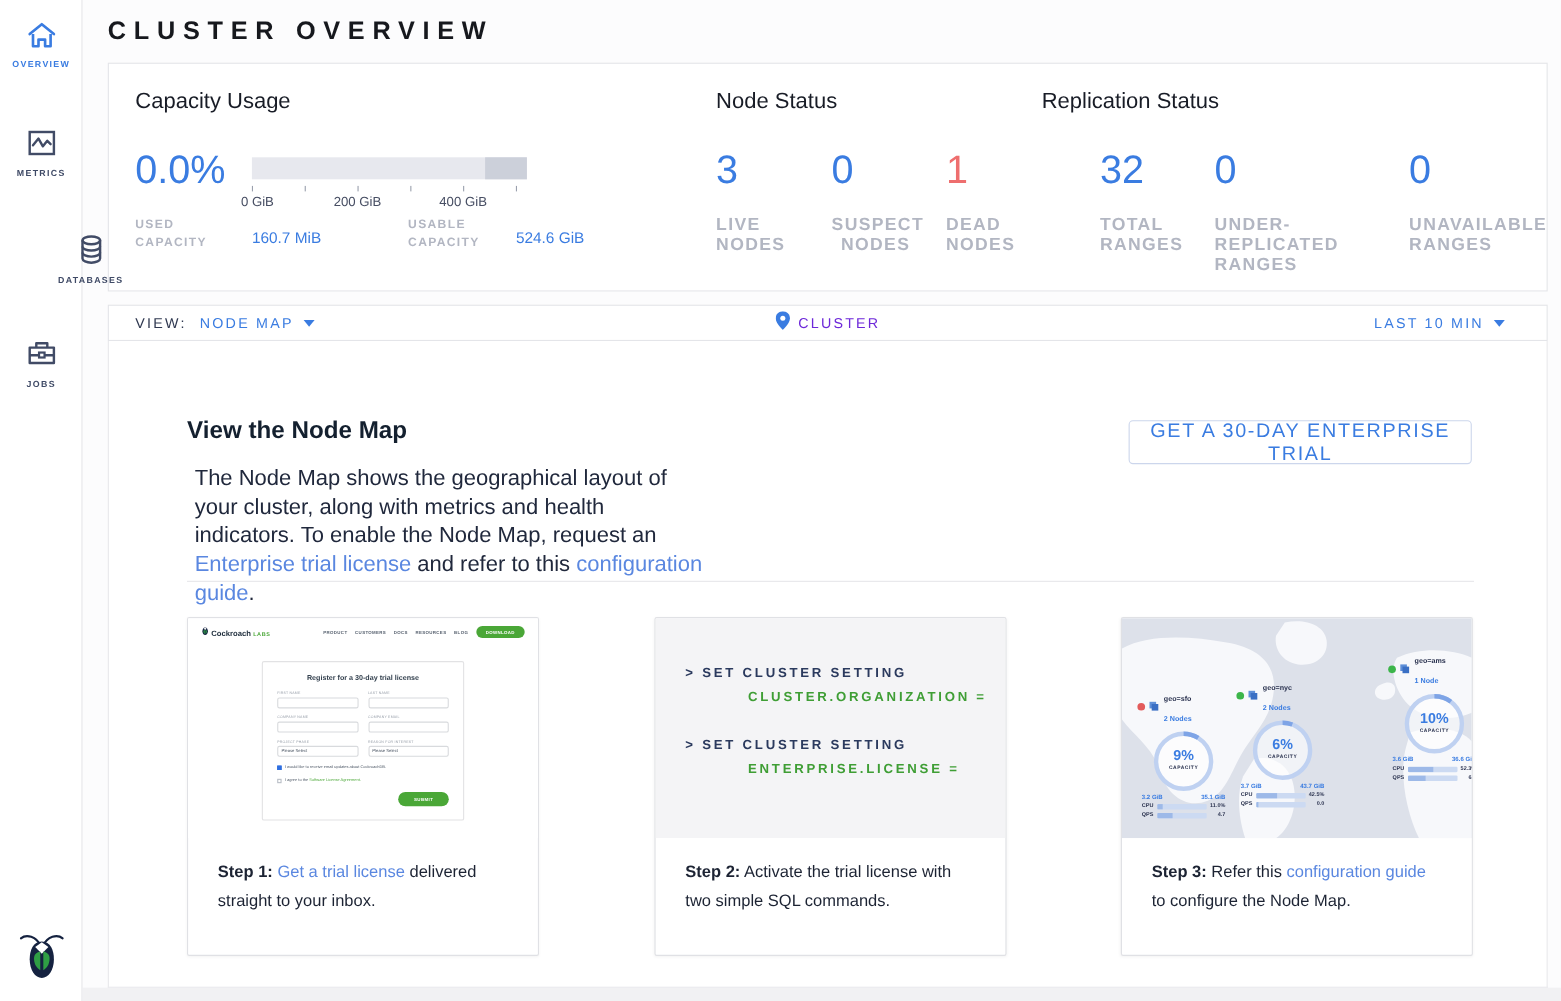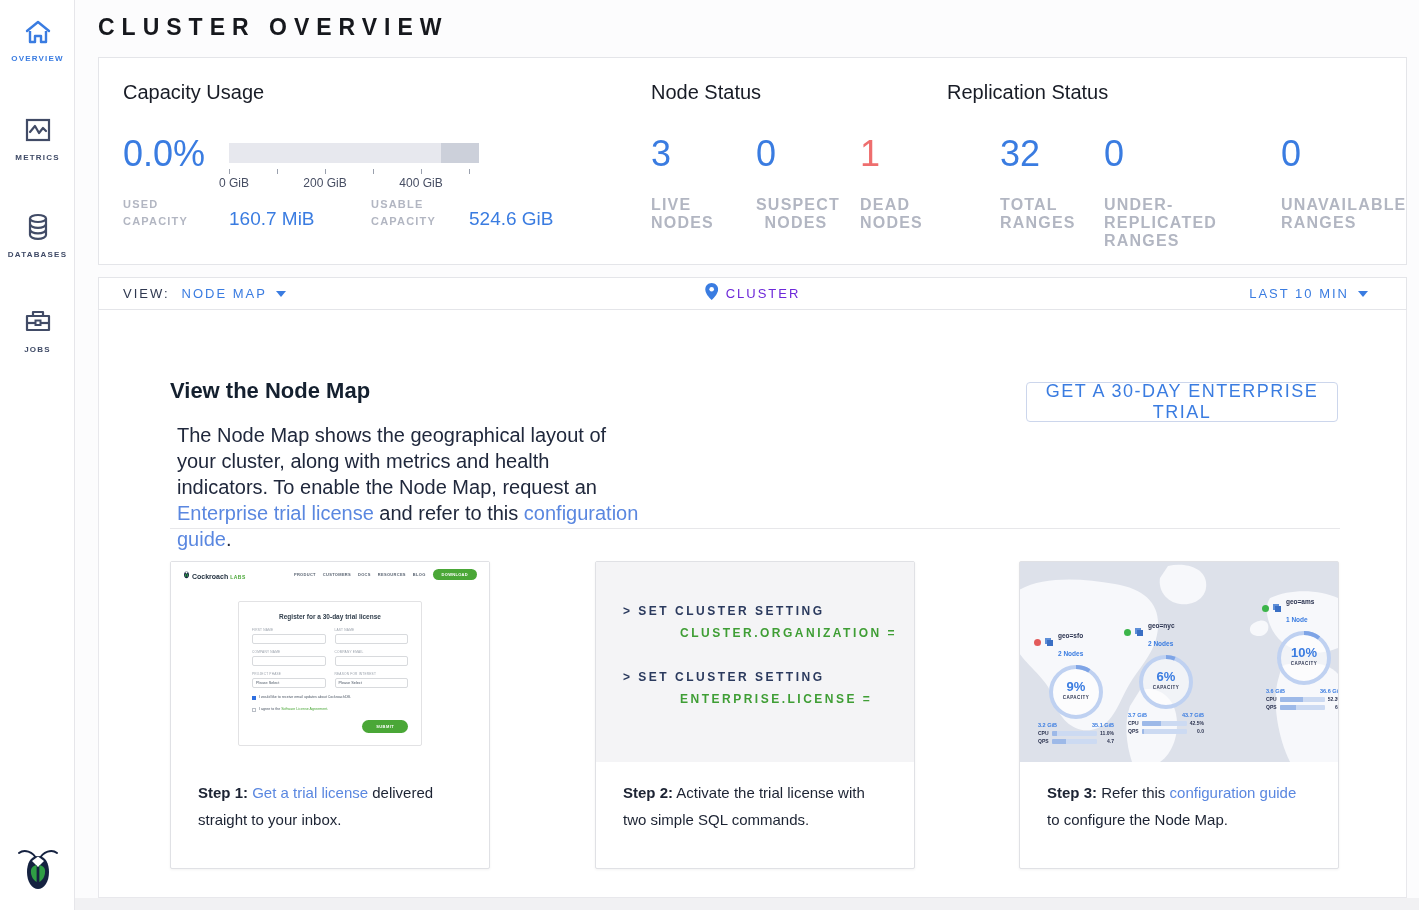--- a/index.html
+++ b/index.html
@@ -28,21 +28,21 @@
   .big-num { font-size:36px; color:#3a7ce1; }
   .big-num.red { color:#ee6e6e; }
   .cap-pct { position:absolute; left:24px; top:75px; }
 
   .cap-bar { position:absolute; left:130px; top:85px; width:250px; height:20px; background:#e7e8ee; }
   .cap-bar .dark-seg { position:absolute; right:0; top:0; width:38px; height:20px; background:#ccd0da; }
   .cap-tick { position:absolute; top:111px; width:1px; height:5px; background:#9aa0ad; }
   .cap-tick-label { position:absolute; top:118px; transform:translateX(-50%); font-size:12px; color:#474e63; white-space:nowrap; }
 
   .kv-label { font-size:11px; letter-spacing:1.2px; color:#b2b6c2; font-weight:600; line-height:17px; }
-  .kv-value { font-size:19px; color:#3a7ce1; }
+  .kv-value { font-size:14px; color:#3a7ce1; }
   .used-label   { position:absolute; left:24px;  top:138px; width:90px; }
   .used-value   { position:absolute; left:130px; top:150px; }
   .usable-label { position:absolute; left:272px; top:138px; width:90px; }
   .usable-value { position:absolute; left:370px; top:150px; }
 
   .stat-num   { position:absolute; top:75px; font-size:36px; color:#3a7ce1; }
   .stat-label { position:absolute; top:138px; font-size:16px; letter-spacing:1.2px; color:#b2b6c2; font-weight:600; line-height:18px; }
 
   
   .view-bar { position:absolute; left:98px; top:277px; width:1309px; height:33px; background:#ffffff; border:1px solid #e4e5e9; display:flex; align-items:center; }
@@ -135,21 +135,21 @@
   </div>
   <div class="nav-item" style="margin-top:22px;">
     <span>
       <svg width="30" height="28" viewBox="0 0 30 28">
           <rect x="4" y="3" width="22" height="20" fill="none" stroke="#414b66" stroke-width="2.2"></rect>
           <path d="M7 15 L12 9 L16 16 L20 11 L23 14" fill="none" stroke="#414b66" stroke-width="2.2" stroke-linejoin="round" stroke-linecap="round"></path>
         </svg>
     </span>
     <span class="lbl">METRICS</span>
   </div>
-  <div class="nav-item" style="margin-top:18px;">
+  <div class="nav-item" style="margin-top:18px;margin-left:45px;">
     <span>
       <svg width="30" height="30" viewBox="0 0 30 30">
           <ellipse cx="15" cy="6.5" rx="8" ry="3.5" fill="none" stroke="#414b66" stroke-width="2.2"></ellipse>
           <path d="M7 6.5 V23 C7 25 10.5 26.8 15 26.8 C19.5 26.8 23 25 23 23 V6.5" fill="none" stroke="#414b66" stroke-width="2.2"></path>
           <path d="M7 12 C7 14 10.5 15.8 15 15.8 C19.5 15.8 23 14 23 12" fill="none" stroke="#414b66" stroke-width="2.2"></path>
           <path d="M7 17.5 C7 19.5 10.5 21.3 15 21.3 C19.5 21.3 23 19.5 23 17.5" fill="none" stroke="#414b66" stroke-width="2.2"></path>
         </svg>
     </span>
     <span class="lbl">DATABASES</span>
   </div>

